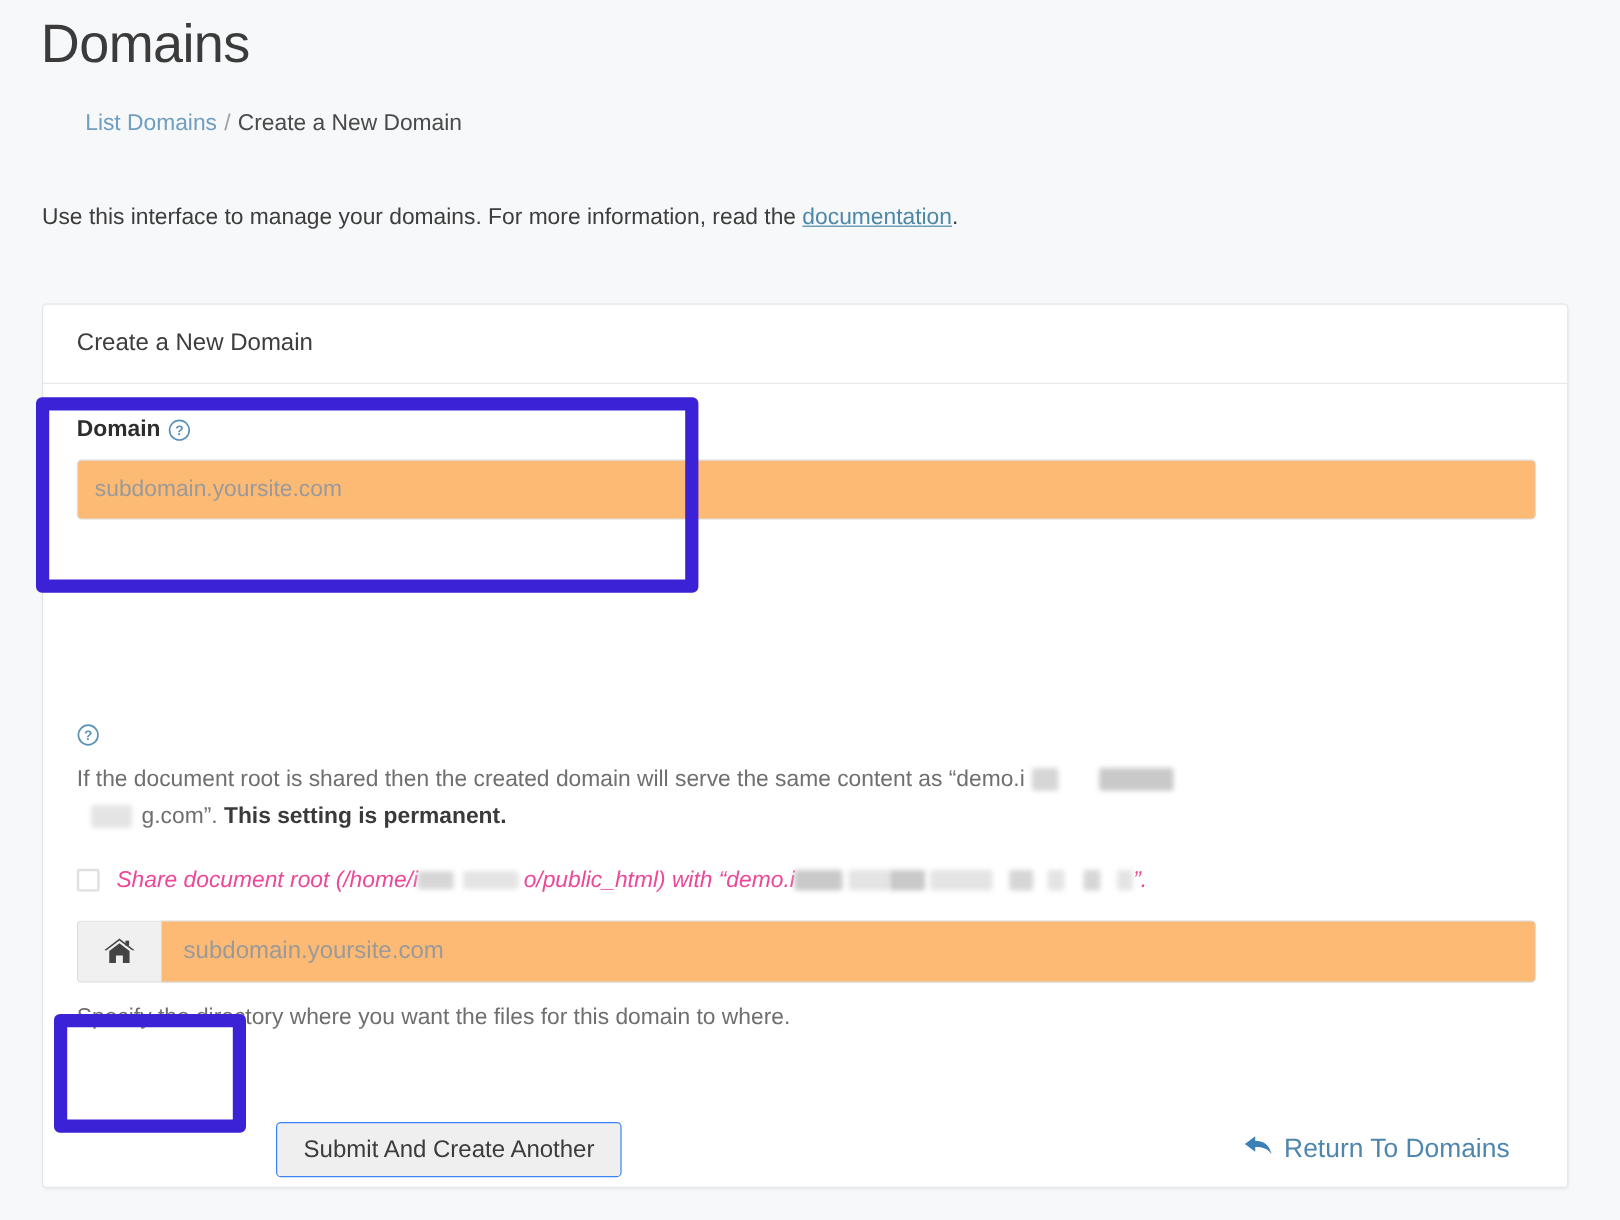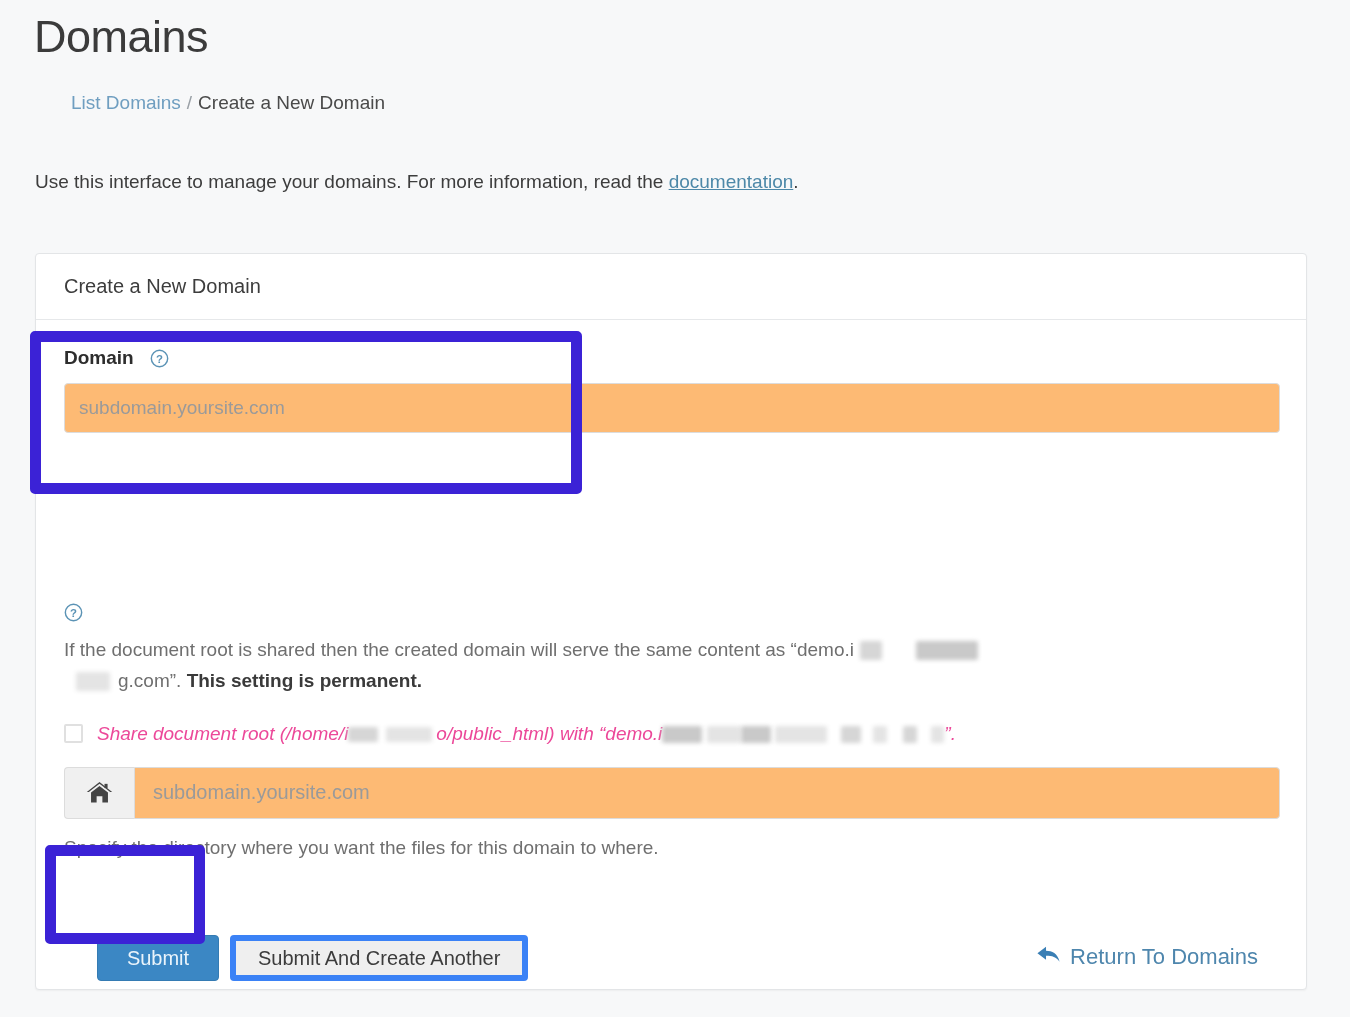--- a/index.html
+++ b/index.html
@@ -85,21 +85,21 @@
     padding: 0 28px;
   }
 
   
   .field-label {
     font-size: 19px;
     font-weight: bold;
     color: #2d2d2d;
     display: flex;
     align-items: center;
-    gap: 16px;
+    gap: 6px;
   }
   .help-icon {
     display: inline-block;
     width: 19px;
     height: 19px;
     flex: 0 0 19px;
     line-height: 0;
   }
   .field-help {
     font-size: 18px;
@@ -242,21 +242,21 @@
     font-size: 20px;
     cursor: pointer;
   }
   #btn-submit-another {
     position: absolute;
     left: 166px;
     top: 11px;
     height: 46px;
     padding: 0 22px;
     background: #efefef;
-    border: 6px solid #3b82f6;
+    border: 1px solid #3b82f6;
     border-radius: 4px;
     color: #3c3c3c;
     font-family: "Liberation Sans", sans-serif;
     font-size: 20px;
     cursor: pointer;
   }
   
   #submit-highlight {
     position: absolute;
     left: 45px;
@@ -339,21 +339,20 @@
             <rect x="19.2" y="4.0" width="3.2" height="4.4" fill="#444"></rect>
           </svg>
         </span>
         <input id="docroot-input" class="text-input" type="text" placeholder="subdomain.yoursite.com" style="">
       </div>
 
       <div id="docroot-hint">Specify the directory where you want the files for this domain to where.</div>
     </div>
 
     <div id="actions">
-      <button id="btn-submit">Submit</button>
       <button id="btn-submit-another">Submit And Create Another</button>
       <a id="return-link" href="#">
         <span style="line-height:0;">
           <svg width="25" height="21" viewBox="0 0 26 22">
             <path d="M10.4 3.0 L10.4 7.0 C16.8 7.2 22.4 9.4 24.6 18.6 C21.0 13.6 17.0 12.4 10.4 12.4 L10.4 16.6 L1.4 9.8 Z" fill="#3a7fb5"></path>
           </svg>
         </span>
         <span>Return To Domains</span>
       </a>
     </div>

